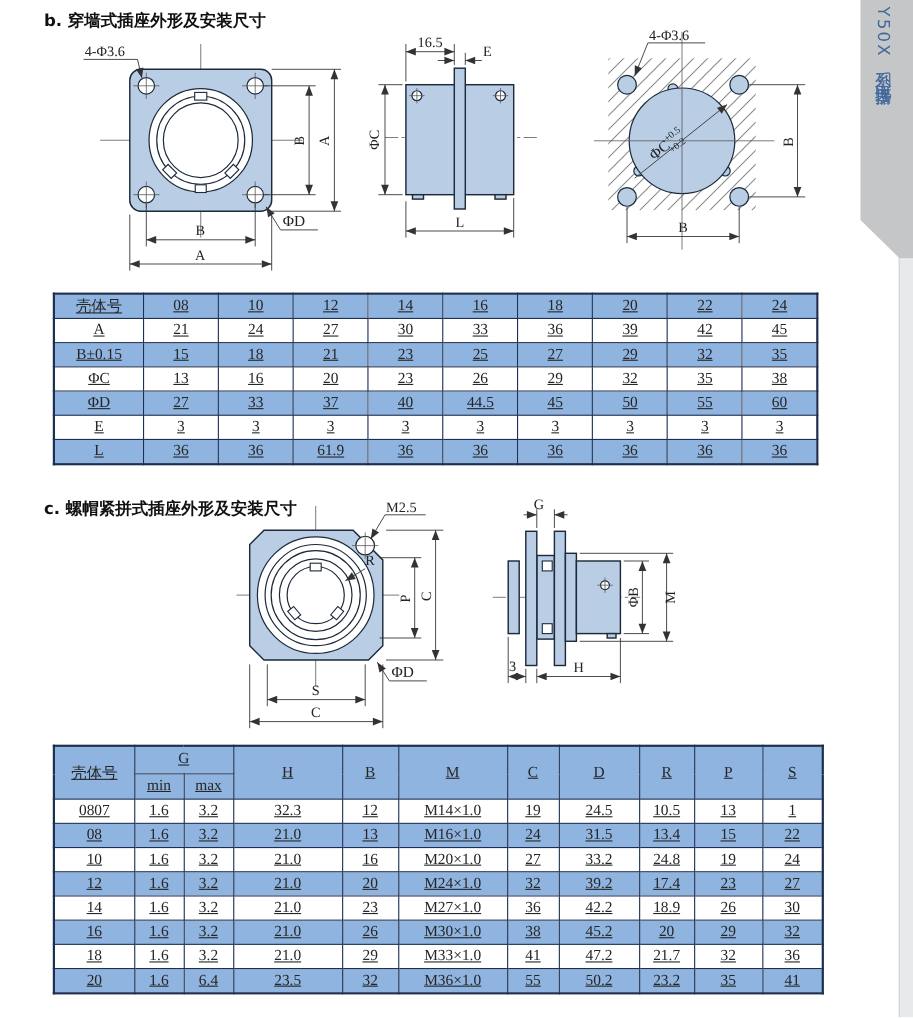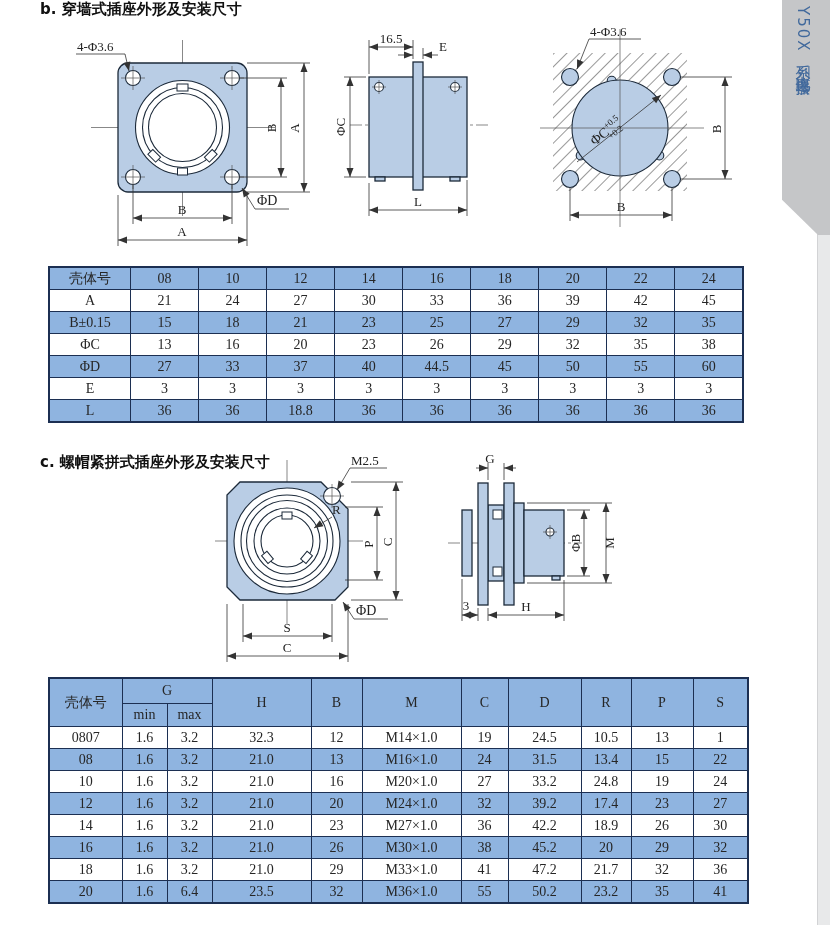--- a/index.html
+++ b/index.html
@@ -1,20 +1,20 @@
 <!DOCTYPE html>
 <html><head>
 <meta charset="utf-8">
 <style>
   html,body{margin:0;padding:0;background:#fff;}
   .page{position:relative;width:830px;height:925px;background:#ffffff;overflow:hidden;
         font-family:"Liberation Serif",serif;color:#222;}
   .sec-title{position:absolute;left:40px;font-size:15px;font-weight:bold;
              font-family:"DejaVu Sans",sans-serif;color:#111;margin:0;}
-  #title-b{top:0;}
+  #title-b{top:10px;}
   #title-c{top:453px;}
 
   
   .side-strip{position:absolute;right:0;top:0;width:12px;height:925px;background:#e8e9ea;
               border-left:1px solid #d2d3d5;}
   .side-tab{position:absolute;right:0;top:0;width:48px;height:235px;background:#c5c6c8;
             clip-path:polygon(0 0,100% 0,100% 100%,75% 100%,0 85%);}
   .side-label{position:absolute;left:11px;top:6px;writing-mode:vertical-rl;
               font-family:"DejaVu Sans",sans-serif;font-size:15px;letter-spacing:2px;
               color:#41699c;white-space:nowrap;}
@@ -35,21 +35,21 @@
   .holew{stroke:#1c2a3a;stroke-width:1.1;fill:#fff;}
   .holeb{stroke:#1c2a3a;stroke-width:1.1;fill:#b9cde5;}
   .key{stroke:#1c2a3a;stroke-width:1;fill:#fff;}
   .dimt{font:13px "Liberation Serif",serif;fill:#222;}
   .dimtb{font:14px "Liberation Serif",serif;fill:#222;}
   marker path{fill:#333;}
 
   
   table{position:absolute;border-collapse:collapse;table-layout:fixed;
         font-family:"Liberation Serif",serif;font-size:14px;color:#262626;
-        border:2px solid #1c2f52;}
+        border:2px solid #1c2f52;text-decoration:underline;}
   td,th{border:1px solid #1c2f52;text-align:center;padding:0;height:21px;
         font-weight:normal;overflow:hidden;white-space:nowrap;}
   tr.blue td,tr.blue th{background:#8fb4e0;}
   #table-b{left:48px;top:266px;width:696px;}
   #table-b th:first-child{width:80px;}
   #table-c{left:48px;top:677px;width:699px;}
   #table-c thead tr:first-child th{height:24px;}
   #table-c thead tr:last-child th{height:22px;}
 </style>
 </head>
@@ -288,21 +288,21 @@
           <td>3</td>
           <td>3</td>
           <td>3</td>
           <td>3</td>
           <td>3</td>
         </tr>
         <tr class="blue">
           <td>L</td>
           <td>36</td>
           <td>36</td>
-          <td>18.8</td>
+          <td>61.9</td>
           <td>36</td>
           <td>36</td>
           <td>36</td>
           <td>36</td>
           <td>36</td>
           <td>36</td>
         </tr>
       </tbody>
   </table>
 

